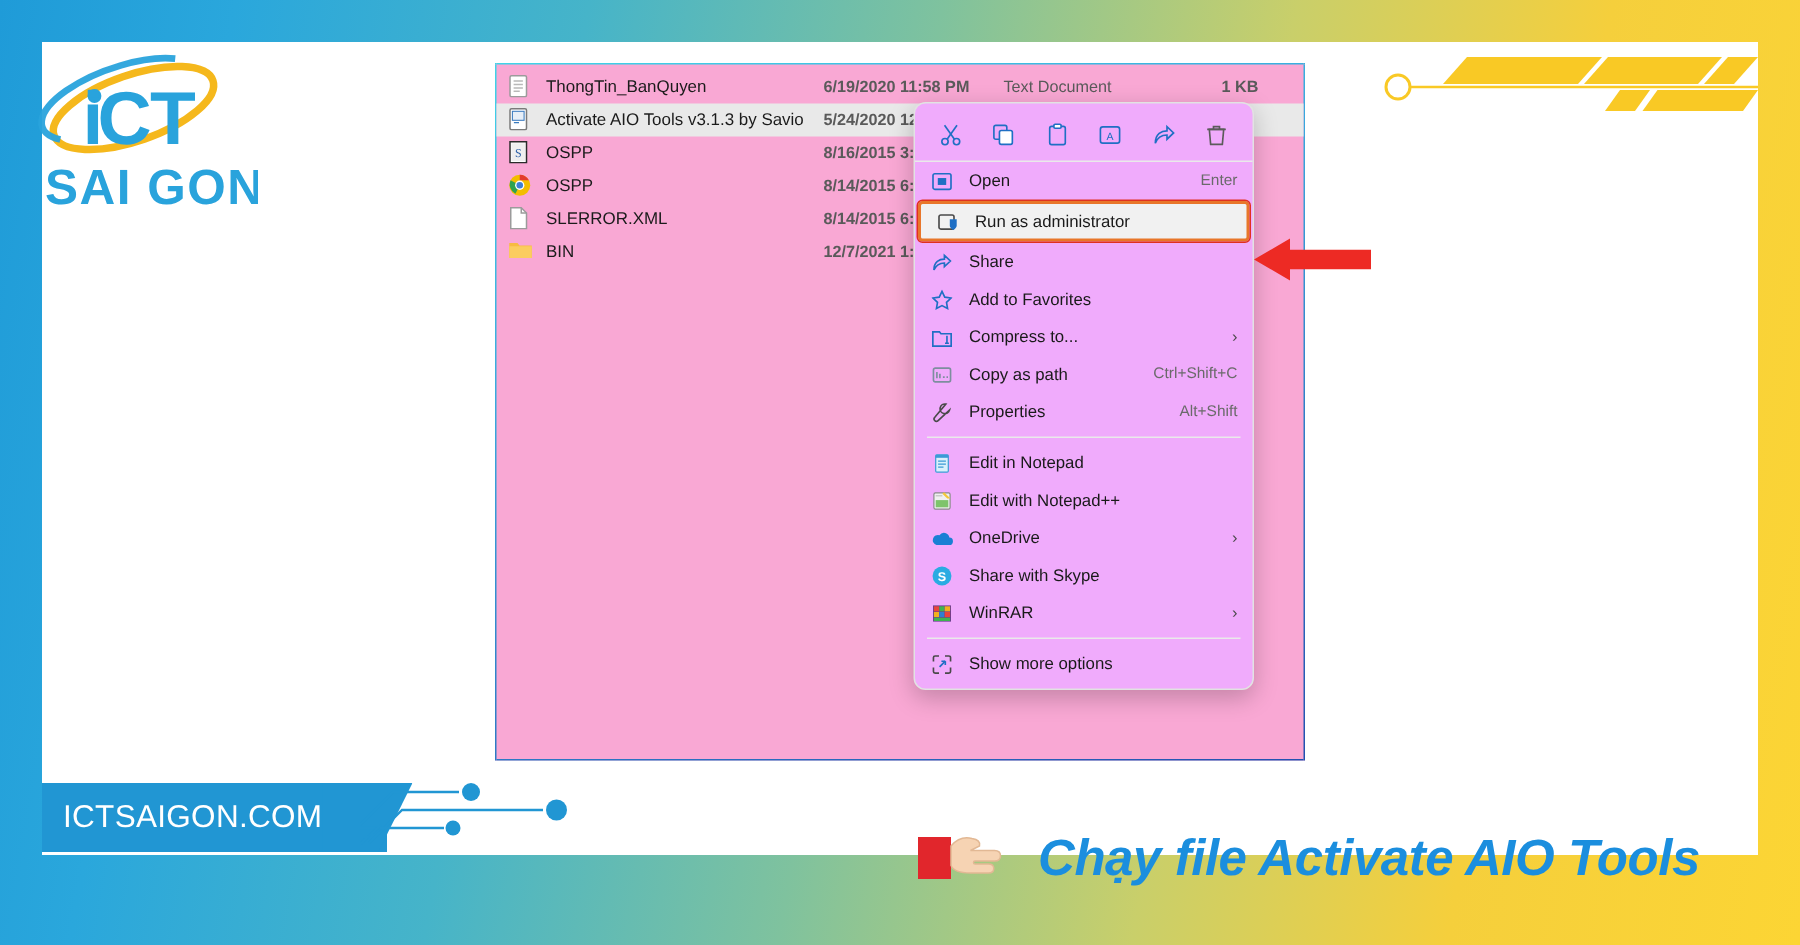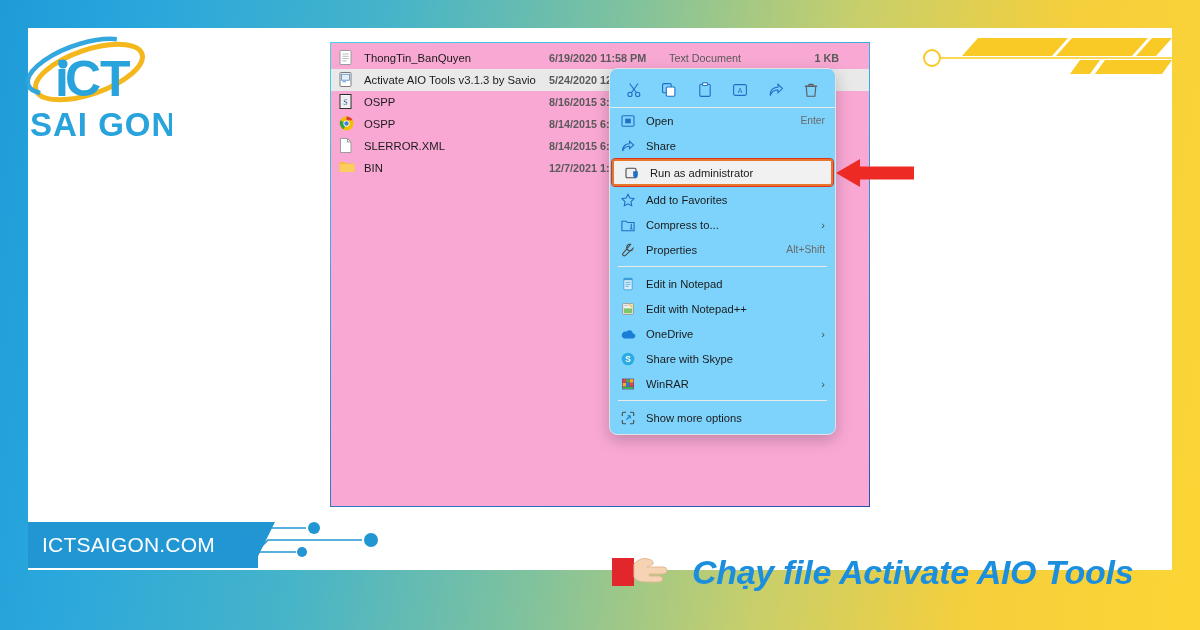--- a/index.html
+++ b/index.html
@@ -51,21 +51,21 @@
   .fname { flex: 0 0 185px; white-space: nowrap; overflow: hidden; }
   .fdate { flex: 0 0 120px; color: #5a5a5a; font-size: 10.8px; font-weight: bold; }
   .ftype { flex: 0 0 110px; color: #5a5a5a; font-size: 10.8px; text-align: left; }
   .fsize { flex: 0 0 60px; color: #5a5a5a; font-size: 10.8px; text-align: right; font-weight: bold; }
 
   
   #ctxmenu {
     position: absolute;
     left: 609px; top: 68px;
     width: 227px;
-    background: #7dd3fc;
+    background: #f0abfc;
     border: 1px solid #e2e2e2;
     border-radius: 8px;
     box-shadow: 0 5px 16px rgba(0,0,0,.22);
     padding: 3px 0 4px 0;
     font-size: 11.2px;
     color: #1a1a1a;
   }
   #ctxtoolbar {
     display: flex; align-items: center; justify-content: space-around;
     height: 36px; padding: 0 6px;
@@ -306,37 +306,37 @@
     <span class="mic">
       <svg width="14" height="14" viewBox="0 0 14 14" fill="none" stroke="#1f6fc4" stroke-width="1.1">
           <rect x="1" y="1.8" width="12" height="10.4" rx="1.2"></rect>
           <rect x="4.2" y="4.7" width="5.6" height="4.6" fill="#1f6fc4" stroke="none"></rect>
         </svg>
     </span>
     <span class="mlab">Open</span>
     <span class="macc">Enter</span>
   </div>
 
-  <div class="mi">
-    <span class="mic">
-      <svg width="14" height="14" viewBox="0 0 14 14" fill="none" stroke="#1f6fc4" stroke-width="1.1">
-          <path d="M1.6 12 C1.6 6.3 5.4 4.7 8.6 4.7 V2.2 L12.6 6 L8.6 9.8 V7.3 C5.4 7.3 3 8.7 1.6 12 Z"></path>
-        </svg>
-    </span>
-    <span class="mlab">Share</span>
-  </div>
-
   <div class="mi" id="mi-runadmin">
     <span class="mic">
       <svg width="14" height="14" viewBox="0 0 14 14">
           <rect x="1" y="2.3" width="10" height="9.4" rx="1.2" fill="none" stroke="#4a4a4a" stroke-width="1.1"></rect>
           <path d="M8.2 5.2 L12.8 5.2 L12.8 9.4 C12.8 11.1 10.5 12.4 10.5 12.4 C10.5 12.4 8.2 11.1 8.2 9.4 Z" fill="#1f6fc4"></path>
         </svg>
     </span>
     <span class="mlab">Run as administrator</span>
+  </div>
+
+  <div class="mi">
+    <span class="mic">
+      <svg width="14" height="14" viewBox="0 0 14 14" fill="none" stroke="#1f6fc4" stroke-width="1.1">
+          <path d="M1.6 12 C1.6 6.3 5.4 4.7 8.6 4.7 V2.2 L12.6 6 L8.6 9.8 V7.3 C5.4 7.3 3 8.7 1.6 12 Z"></path>
+        </svg>
+    </span>
+    <span class="mlab">Share</span>
   </div>
 
   <div class="mi">
     <span class="mic">
       <svg width="14" height="14" viewBox="0 0 14 14" fill="none" stroke="#1f6fc4" stroke-width="1.1">
           <polygon points="7,1.3 8.85,5.1 13,5.7 10,8.6 10.7,12.7 7,10.75 3.3,12.7 4,8.6 1,5.7 5.15,5.1"></polygon>
         </svg>
     </span>
     <span class="mlab">Add to Favorites</span>
   </div>
@@ -346,20 +346,32 @@
       <svg width="14" height="14" viewBox="0 0 14 14" fill="none" stroke="#1f6fc4" stroke-width="1.1">
           <path d="M0.9 3.2 h4.4 l1 1.3 h6.8 v8.2 h-12.2 z"></path>
           <line x1="10.3" y1="5.8" x2="10.3" y2="10.8"></line>
           <line x1="9" y1="10.8" x2="11.6" y2="10.8"></line>
         </svg>
     </span>
     <span class="mlab">Compress to...</span>
     <span class="mchev">›</span>
   </div>
 
+  <div class="mi">
+    <span class="mic">
+      <svg width="14" height="14" viewBox="0 0 14 14" fill="none" stroke="#7d8e9e" stroke-width="1.1">
+          <rect x="1.3" y="2.4" width="11.4" height="9.2" rx="1.2"></rect>
+          <line x1="3.6" y1="5" x2="3.6" y2="9.2"></line>
+          <line x1="5.6" y1="6.2" x2="5.6" y2="9.2"></line>
+          <line x1="7.6" y1="8.4" x2="11" y2="8.4" stroke-dasharray="1.2 1.2"></line>
+        </svg>
+    </span>
+    <span class="mlab">Copy as path</span>
+    <span class="macc">Ctrl+Shift+C</span>
+  </div>
 
   <div class="mi">
     <span class="mic">
       <svg width="14" height="14" viewBox="0 0 14 14" fill="none" stroke="#4a4a4a" stroke-width="1.1">
           <path d="M9.6 1.4 A3.2 3.2 0 1 0 12 5.4 L4.4 12.4 A1.5 1.5 0 0 1 2.2 10.2 Z"></path>
         </svg>
     </span>
     <span class="mlab">Properties</span>
     <span class="macc">Alt+Shift</span>
   </div>

